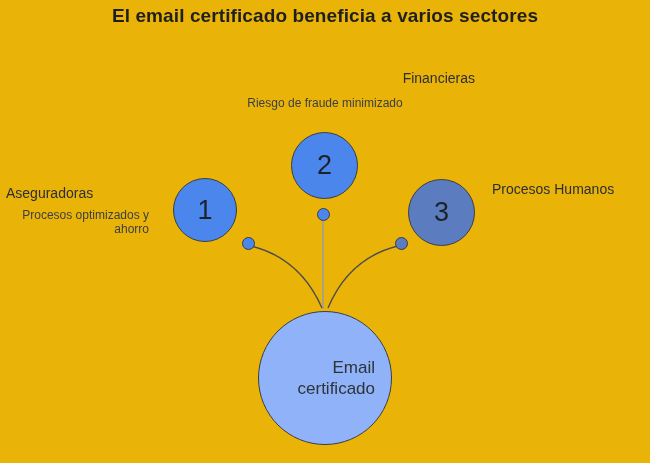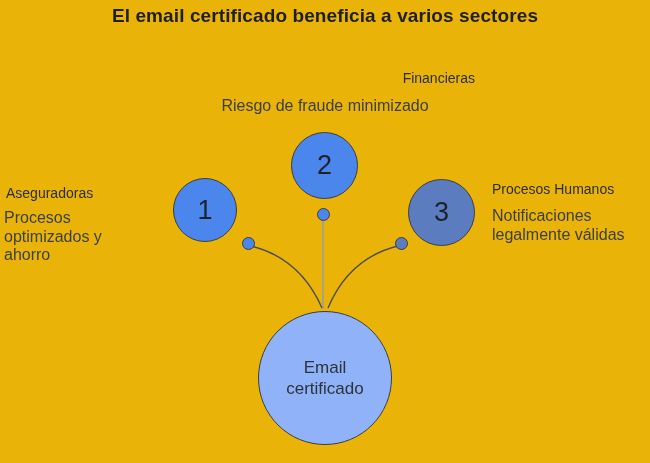--- a/index.html
+++ b/index.html
@@ -45,21 +45,21 @@
     position: absolute;
     left: 258px; top: 311px;
     width: 134px; height: 134px;
     background: #8fb2f9;
     border-radius: 50%;
     border: 1.5px solid #3a3e44;
     box-sizing: border-box;
     display: flex;
     align-items: center;
     justify-content: center;
-    text-align: center;
+    text-align: right;
     font-size: 17px;
     line-height: 1.25;
     color: #2e3338;
   }
   .center-node span { display: inline-block; width: 100px; }
 
   .dot {
     position: absolute;
     width: 13px; height: 13px;
     border-radius: 50%;
@@ -70,28 +70,28 @@
   .dot-accent { background: #5b7dc0; }
 
   .sector-name {
     position: absolute;
     font-size: 14px;
     color: #2b2f33;
     text-align: right;
   }
   .sector-benefit {
     position: absolute;
-    font-size: 16px;
+    font-size: 12px;
     line-height: 1.16;
     color: #3c4044;
   }
   .fin-name     { left: 175px; top: 70px;  width: 300px; text-align: right; }
   .fin-benefit  { left: 175px; top: 97px;  width: 300px; text-align: center; }
   .aseg-name    { left: 6px;   top: 185px; }
-  .aseg-benefit { left: 4px;   top: 209px; width: 135px; }
+  .aseg-benefit { left: 14px;   top: 209px; width: 135px; text-align: right; }
   .rh-name      { left: 492px; top: 181px; }
   .rh-benefit   { left: 492px; top: 207px; width: 148px; text-align: left; }
 </style>
 </head>
 <body>
 
 <div class="canvas">
 
   <h1 class="title">El email certificado beneficia a varios sectores</h1>
 
@@ -119,15 +119,14 @@
     <span>Email certificado</span>
   </div>
 
   <div class="sector-name aseg-name">Aseguradoras</div>
   <div class="sector-benefit aseg-benefit">Procesos optimizados y ahorro</div>
 
   <div class="sector-name fin-name">Financieras</div>
   <div class="sector-benefit fin-benefit">Riesgo de fraude minimizado</div>
 
   <div class="sector-name rh-name">Procesos Humanos</div>
-  <div class="sector-benefit rh-benefit">Notificaciones legalmente válidas</div>
 
 </div>
 
 </body></html>

